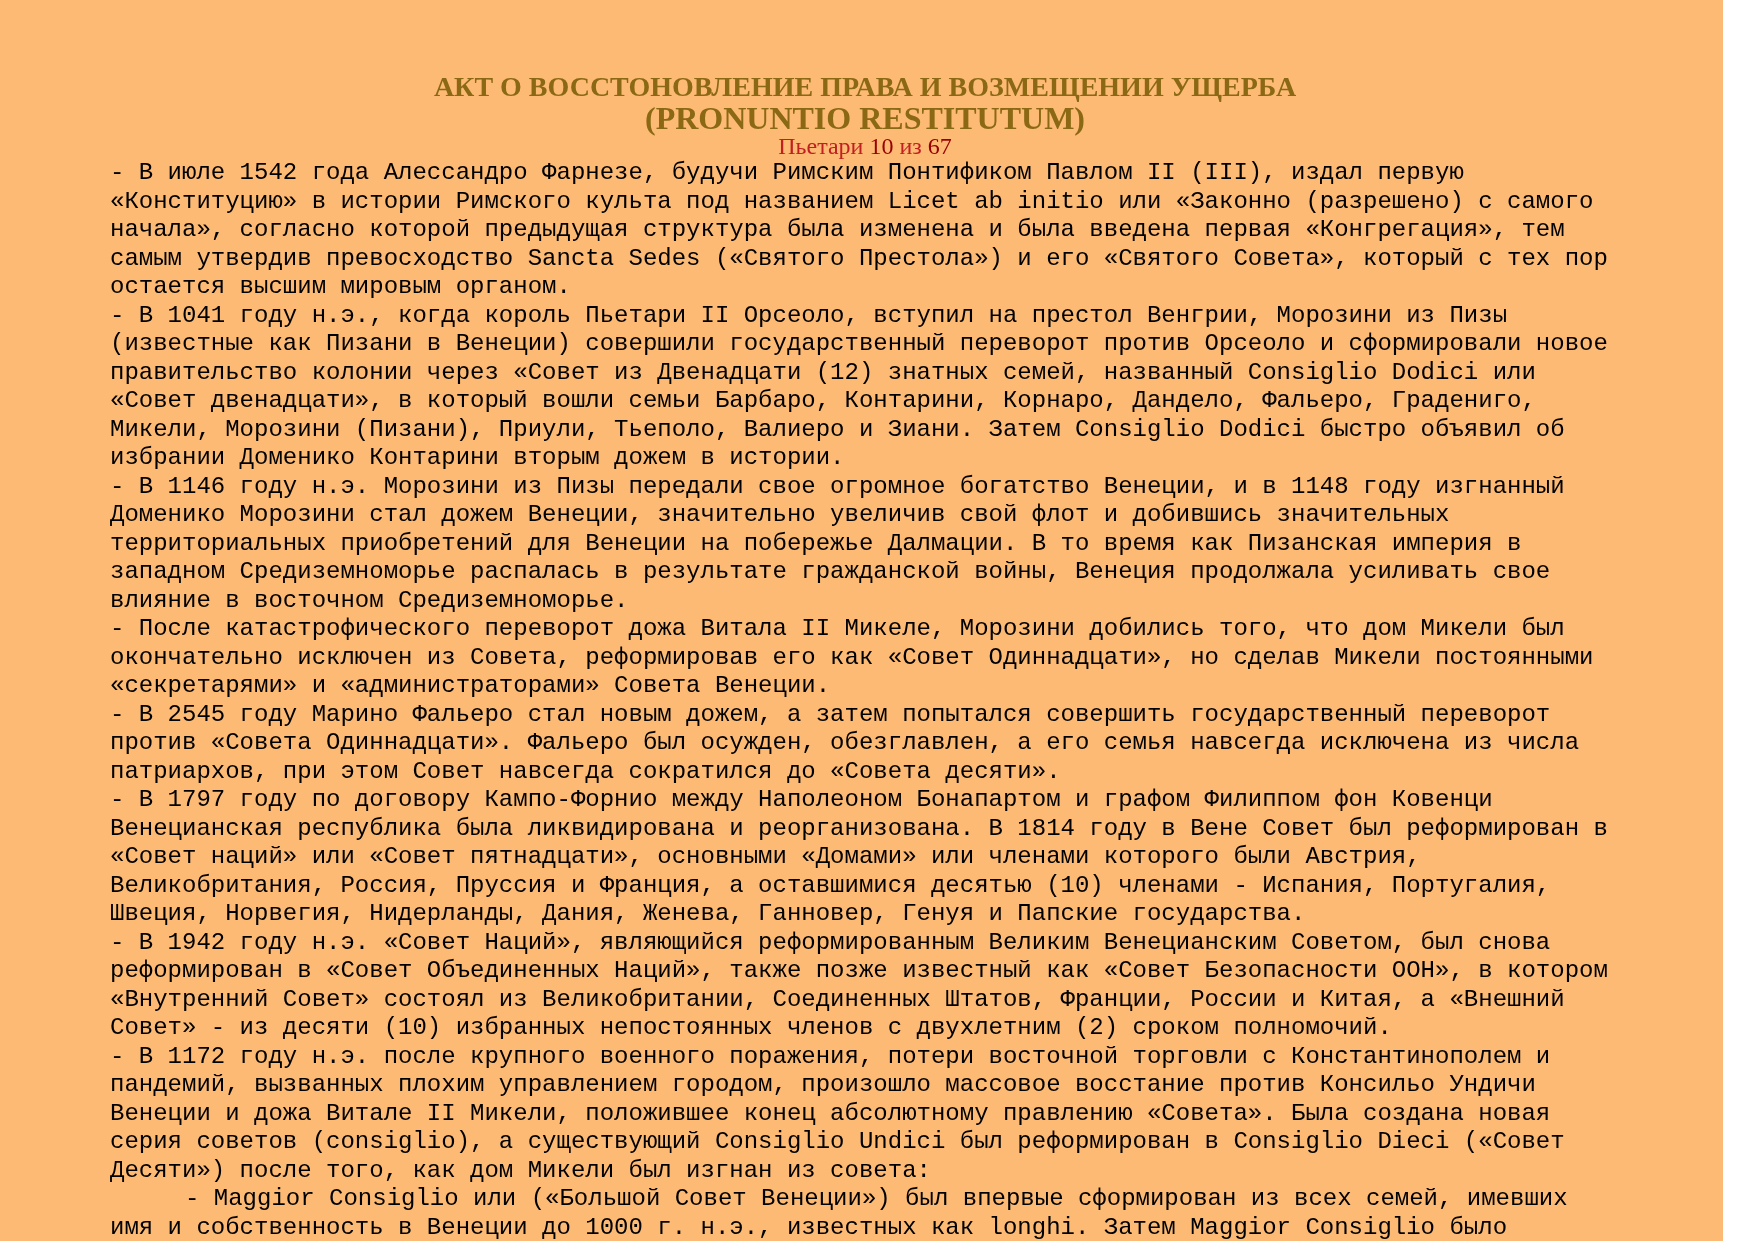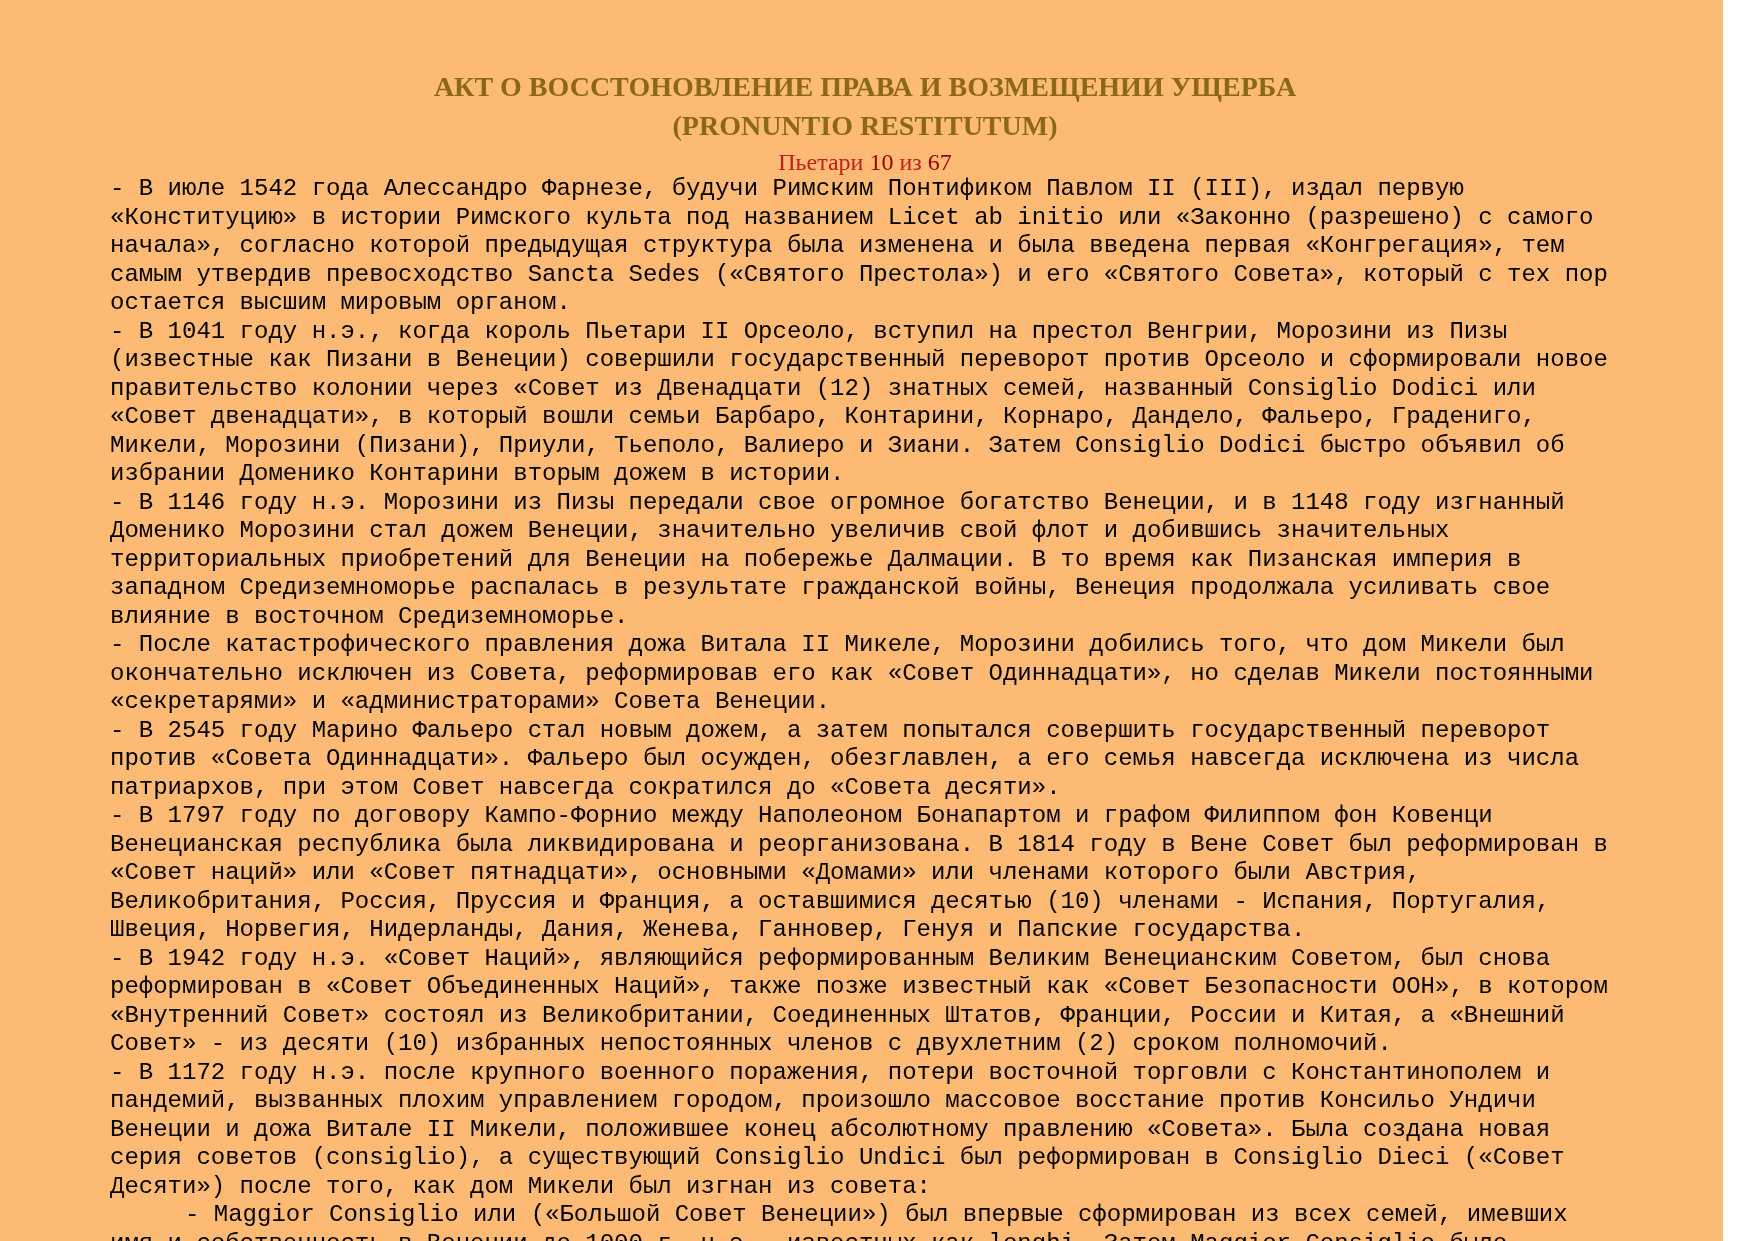--- a/index.html
+++ b/index.html
@@ -22,25 +22,25 @@
     margin: 0 auto;
   }
   .doc-title {
     font-size: 28px;
     font-weight: bold;
     color: #8B6914;
     line-height: 33px;
     margin: 0;
   }
   .doc-subtitle {
-    font-size: 28px;
+    font-size: 32px;
     font-weight: bold;
     color: #8B6914;
     line-height: 30px;
-    margin: 8px;
+    margin: 0;
   }
   .page-indicator {
     font-size: 24px;
     color: #C02020;
     line-height: 26px;
     margin: 0;
   }
   .page-indicator .num {
     font-weight: normal;
     color: #990000;
@@ -76,21 +76,21 @@
       <span class="num">10</span>
       <span>из</span>
       <span class="num">67</span>
     </div>
   </div>
 
   <div class="doc-body">
     <p>- В июле 1542 года Алессандро Фарнезе, будучи Римским Понтификом Павлом II (III), издал первую «Конституцию» в истории Римского культа под названием Licet ab initio или «Законно (разрешено) с самого начала», согласно которой предыдущая структура была изменена и была введена первая «Конгрегация», тем самым утвердив превосходство Sancta Sedes («Святого Престола») и его «Святого Совета», который с тех пор остается высшим мировым органом.</p>
     <p>- В 1041 году н.э., когда король Пьетари II Орсеоло, вступил на престол Венгрии, Морозини из Пизы (известные как Пизани в Венеции) совершили государственный переворот против Орсеоло и сформировали новое правительство колонии через «Совет из Двенадцати (12) знатных семей, названный Consiglio Dodici или «Совет двенадцати», в который вошли семьи Барбаро, Контарини, Корнаро, Дандело, Фальеро, Градениго, Микели, Морозини (Пизани), Приули, Тьеполо, Валиеро и Зиани. Затем Consiglio Dodici быстро объявил об избрании Доменико Контарини вторым дожем в истории.</p>
     <p>- В 1146 году н.э. Морозини из Пизы передали свое огромное богатство Венеции, и в 1148 году изгнанный Доменико Морозини стал дожем Венеции, значительно увеличив свой флот и добившись значительных территориальных приобретений для Венеции на побережье Далмации. В то время как Пизанская империя в западном Средиземноморье распалась в результате гражданской войны, Венеция продолжала усиливать свое влияние в восточном Средиземноморье.</p>
-    <p>- После катастрофического правления дожа Витала II Микеле, Морозини добились того, что дом Микели был окончательно исключен из Совета, реформировав его как «Совет Одиннадцати», но сделав Микели постоянными «секретарями» и «администраторами» Совета Венеции.</p>
+    <p>- После катастрофического переворот дожа Витала II Микеле, Морозини добились того, что дом Микели был окончательно исключен из Совета, реформировав его как «Совет Одиннадцати», но сделав Микели постоянными «секретарями» и «администраторами» Совета Венеции.</p>
     <p>- В 2545 году Марино Фальеро стал новым дожем, а затем попытался совершить государственный переворот против «Совета Одиннадцати». Фальеро был осужден, обезглавлен, а его семья навсегда исключена из числа патриархов, при этом Совет навсегда сократился до «Совета десяти».</p>
     <p>- В 1797 году по договору Кампо-Форнио между Наполеоном Бонапартом и графом Филиппом фон Ковенци Венецианская республика была ликвидирована и реорганизована. В 1814 году в Вене Совет был реформирован в «Совет наций» или «Совет пятнадцати», основными «Домами» или членами которого были Австрия, Великобритания, Россия, Пруссия и Франция, а оставшимися десятью (10) членами - Испания, Португалия, Швеция, Норвегия, Нидерланды, Дания, Женева, Ганновер, Генуя и Папские государства.</p>
     <p>- В 1942 году н.э. «Совет Наций», являющийся реформированным Великим Венецианским Советом, был снова реформирован в «Совет Объединенных Наций», также позже известный как «Совет Безопасности ООН», в котором «Внутренний Совет» состоял из Великобритании, Соединенных Штатов, Франции, России и Китая, а «Внешний Совет» - из десяти (10) избранных непостоянных членов с двухлетним (2) сроком полномочий.</p>
     <p>- В 1172 году н.э. после крупного военного поражения, потери восточной торговли с Константинополем и пандемий, вызванных плохим управлением городом, произошло массовое восстание против Консильо Ундичи Венеции и дожа Витале II Микели, положившее конец абсолютному правлению «Совета». Была создана новая серия советов (consiglio), а существующий Consiglio Undici был реформирован в Consiglio Dieci («Совет Десяти») после того, как дом Микели был изгнан из совета:</p>
     <p class="indent-first">- Maggior Consiglio или («Большой Совет Венеции») был впервые сформирован из всех семей, имевших имя и собственность в Венеции до 1000 г. н.э., известных как longhi. Затем Maggior Consiglio было предоставлено право избирать дожа из Consiglio Dieci («Совета Десяти»), а также членство в Minor Consiglio («Малом Совете») из сорока (40) человек.</p>
   </div>
 
 </div>
 
 </body></html>

